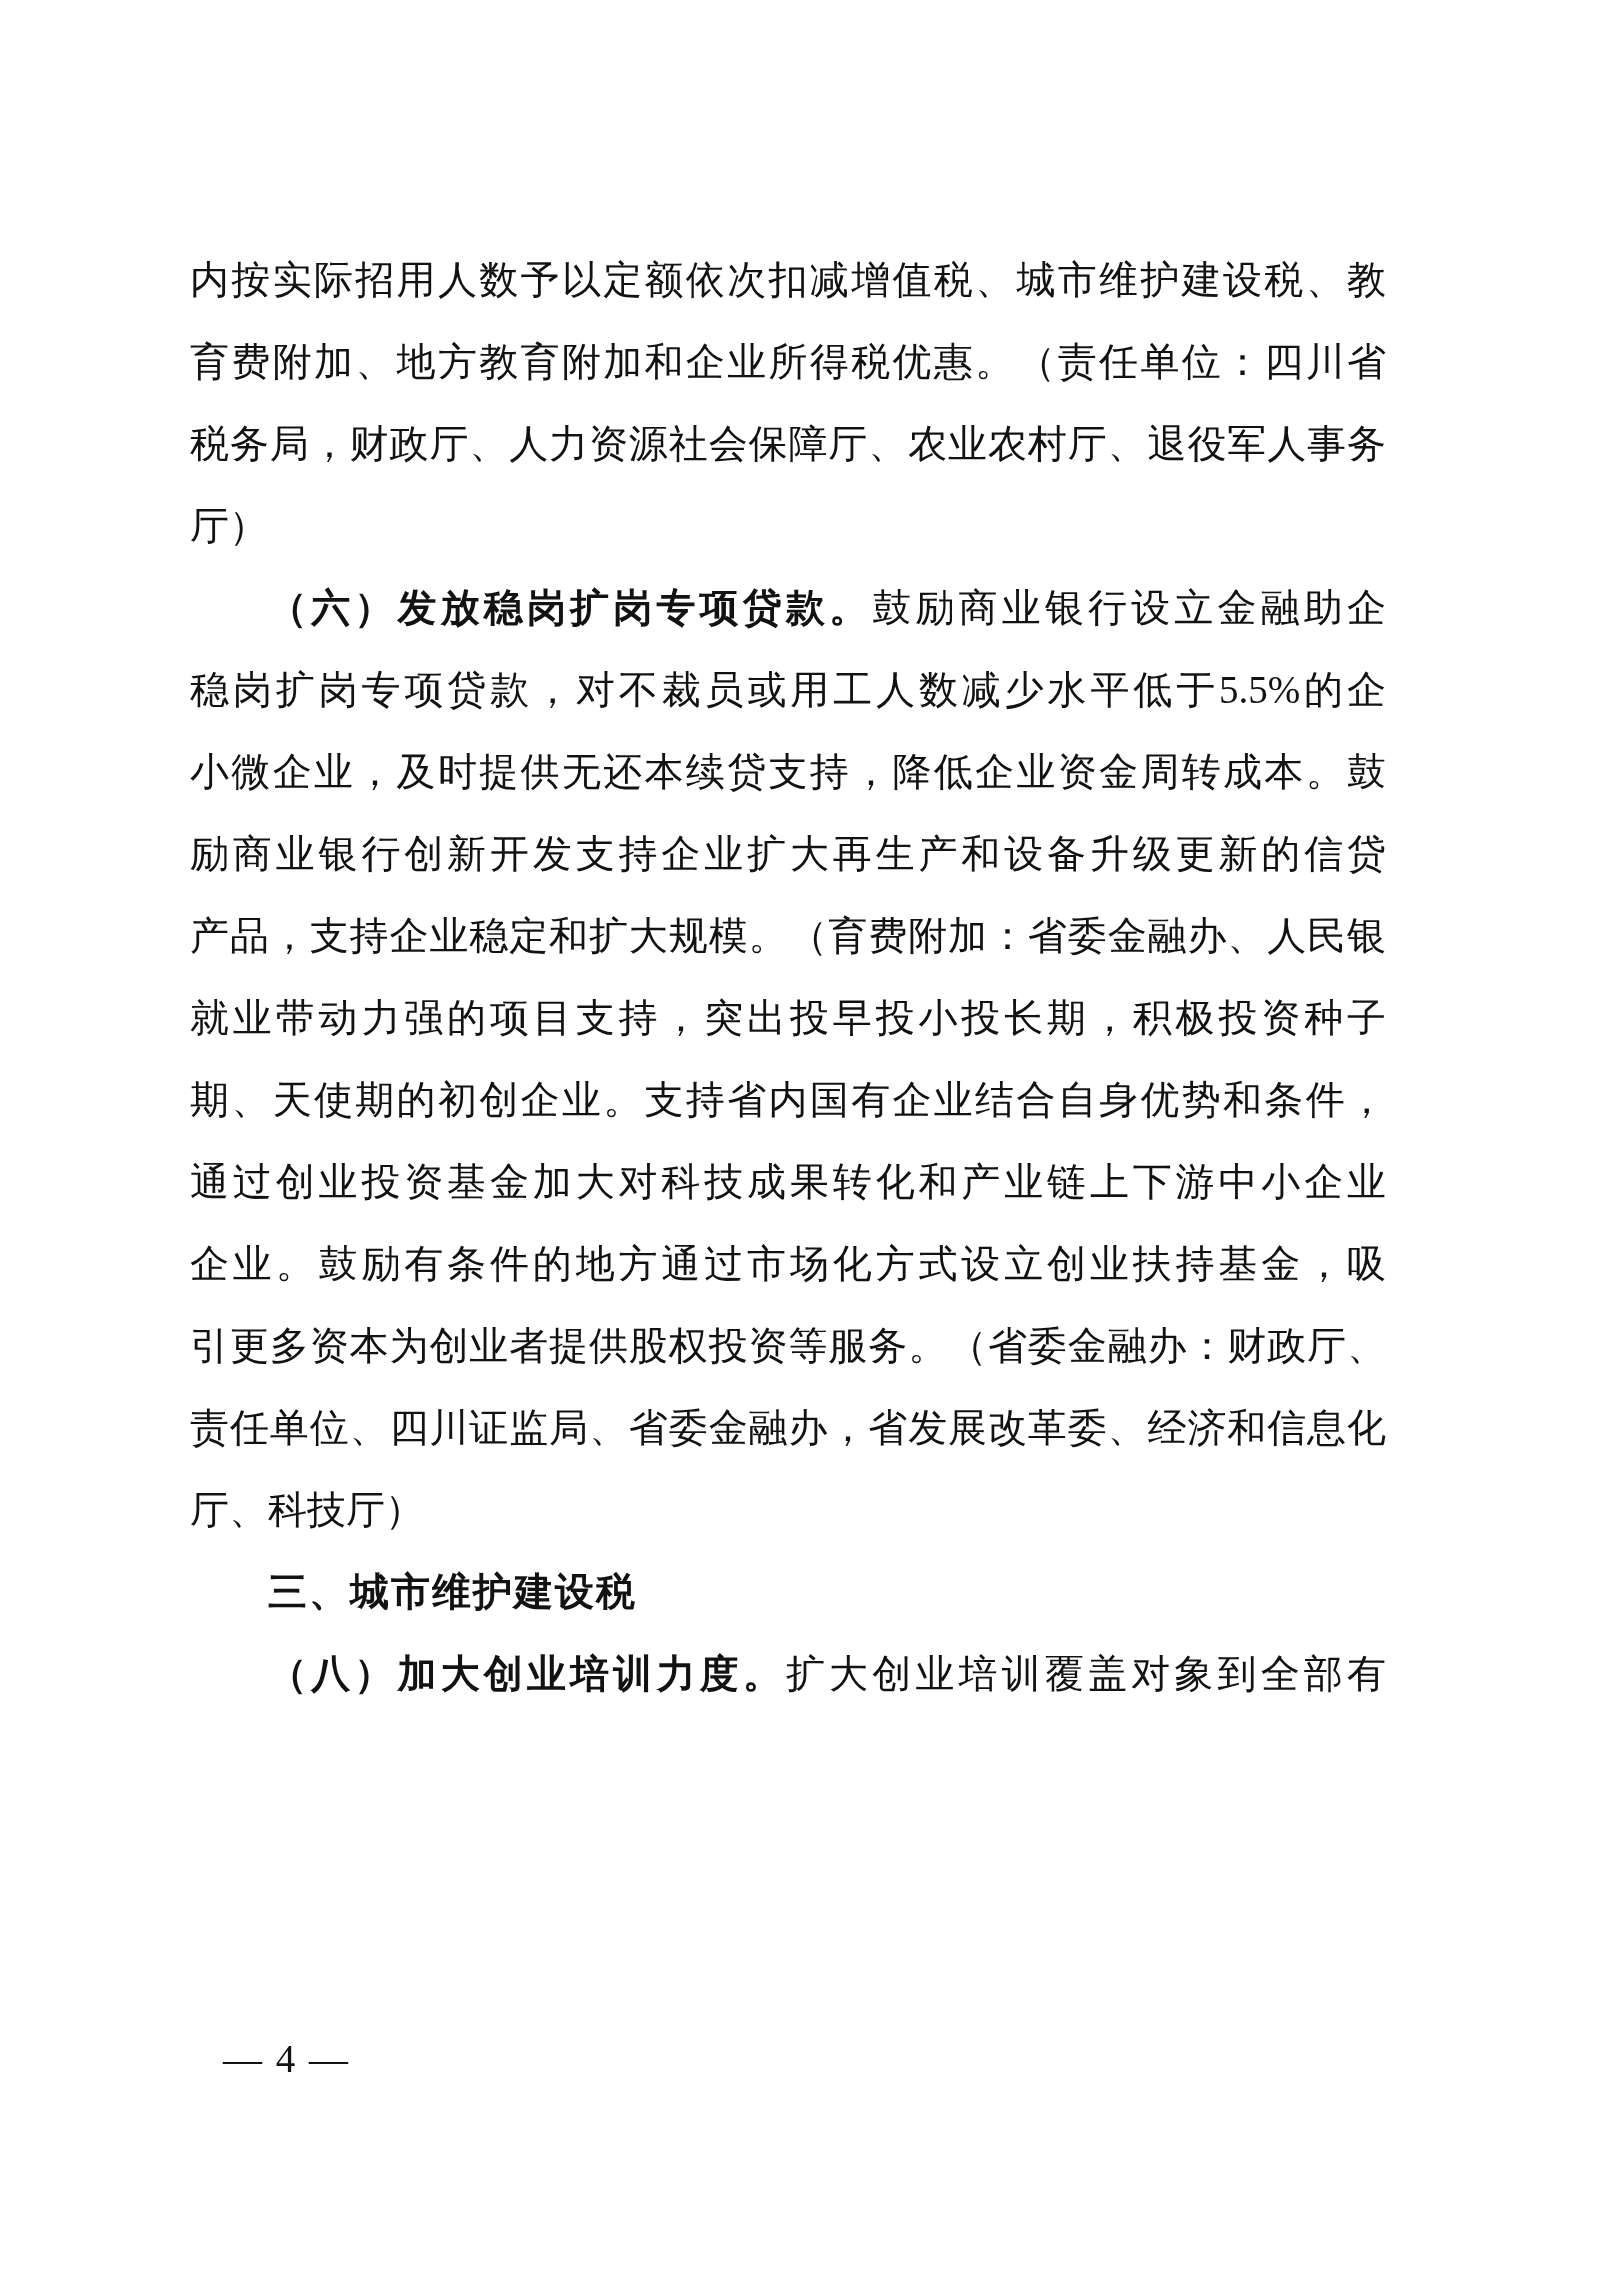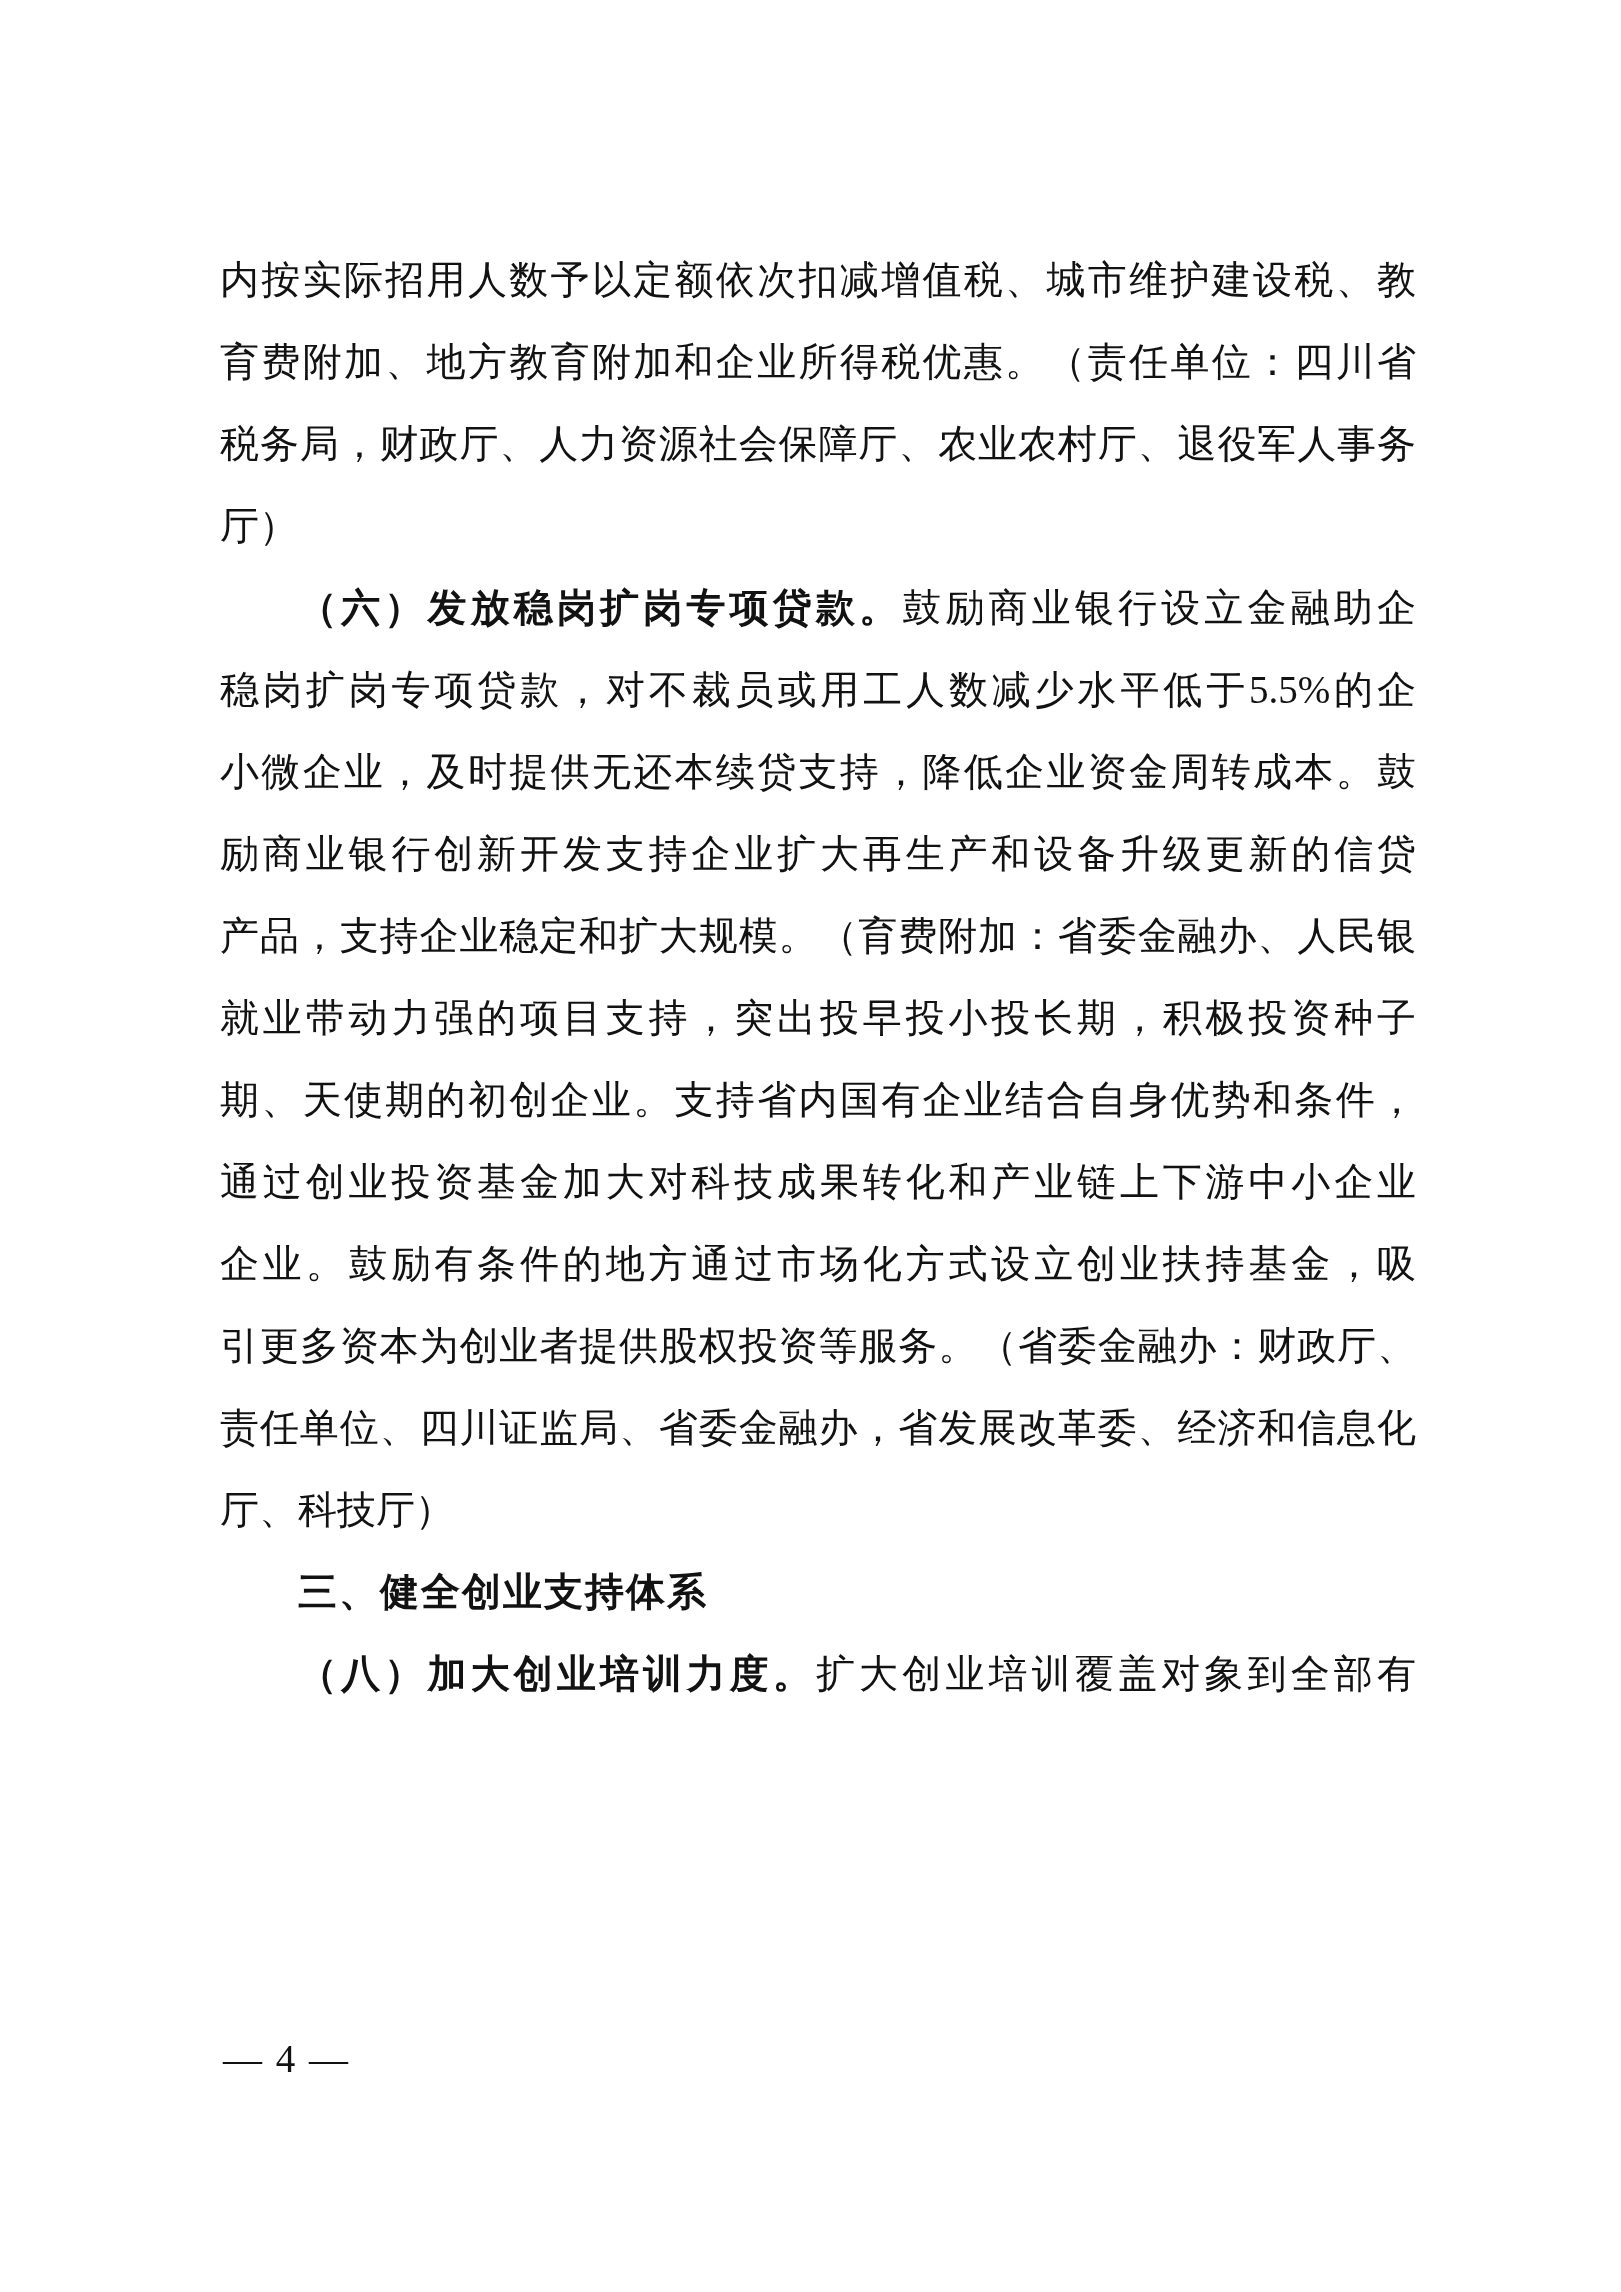--- a/index.html
+++ b/index.html
@@ -11,21 +11,21 @@
     position: relative;
     width: 1621px;
     height: 2293px;
     background: #ffffff;
     color: #121212;
     font-family: "Liberation Serif", "DejaVu Serif", serif;
     overflow: hidden;
   }
   .textblock {
     position: absolute;
-    left: 220px;
+    left: 190px;
     top: 239px;
     width: 1196px;
   }
   .line {
     height: 82px;
     line-height: 82px;
     font-size: 39px;
     text-align: justify;
     text-align-last: justify;
     text-justify: inter-character;
@@ -73,18 +73,18 @@
       <div class="line"><span class="run-body">小微企业，及时提供无还本续贷支持，降低企业资金周转成本。鼓</span></div>
       <div class="line"><span class="run-body">励商业银行创新开发支持企业扩大再生产和设备升级更新的信贷</span></div>
       <div class="line"><span class="run-body">产品，支持企业稳定和扩大规模。</span><span class="run-kai">（育费附加：省委金融办、人民银</span></div>
       <div class="line"><span class="run-body">就业带动力强的项目支持，突出投早投小投长期，积极投资种子</span></div>
       <div class="line"><span class="run-body">期、天使期的初创企业。支持省内国有企业结合自身优势和条件，</span></div>
       <div class="line"><span class="run-body">通过创业投资基金加大对科技成果转化和产业链上下游中小企业</span></div>
       <div class="line"><span class="run-body">企业。鼓励有条件的地方通过市场化方式设立创业扶持基金，吸</span></div>
       <div class="line"><span class="run-body">引更多资本为创业者提供股权投资等服务。</span><span class="run-kai">（省委金融办：财政厅、</span></div>
       <div class="line"><span class="run-kai">责任单位、四川证监局、省委金融办，省发展改革委、经济和信息化</span></div>
       <div class="line align-left"><span class="run-kai">厅、科技厅）</span></div>
-      <div class="line indent align-left"><span class="run-hei">三、健全创业支持体系</span></div>
+      <div class="line indent align-left"><span class="run-hei">三、城市维护建设税</span></div>
       <div class="line indent"><span class="run-lead">（八）加大创业培训力度。</span><span class="run-body">扩大创业培训覆盖对象到全部有</span></div>
     </div>
   <div class="footer">— 4 —</div>
 </div>
 
 
 </body></html>

